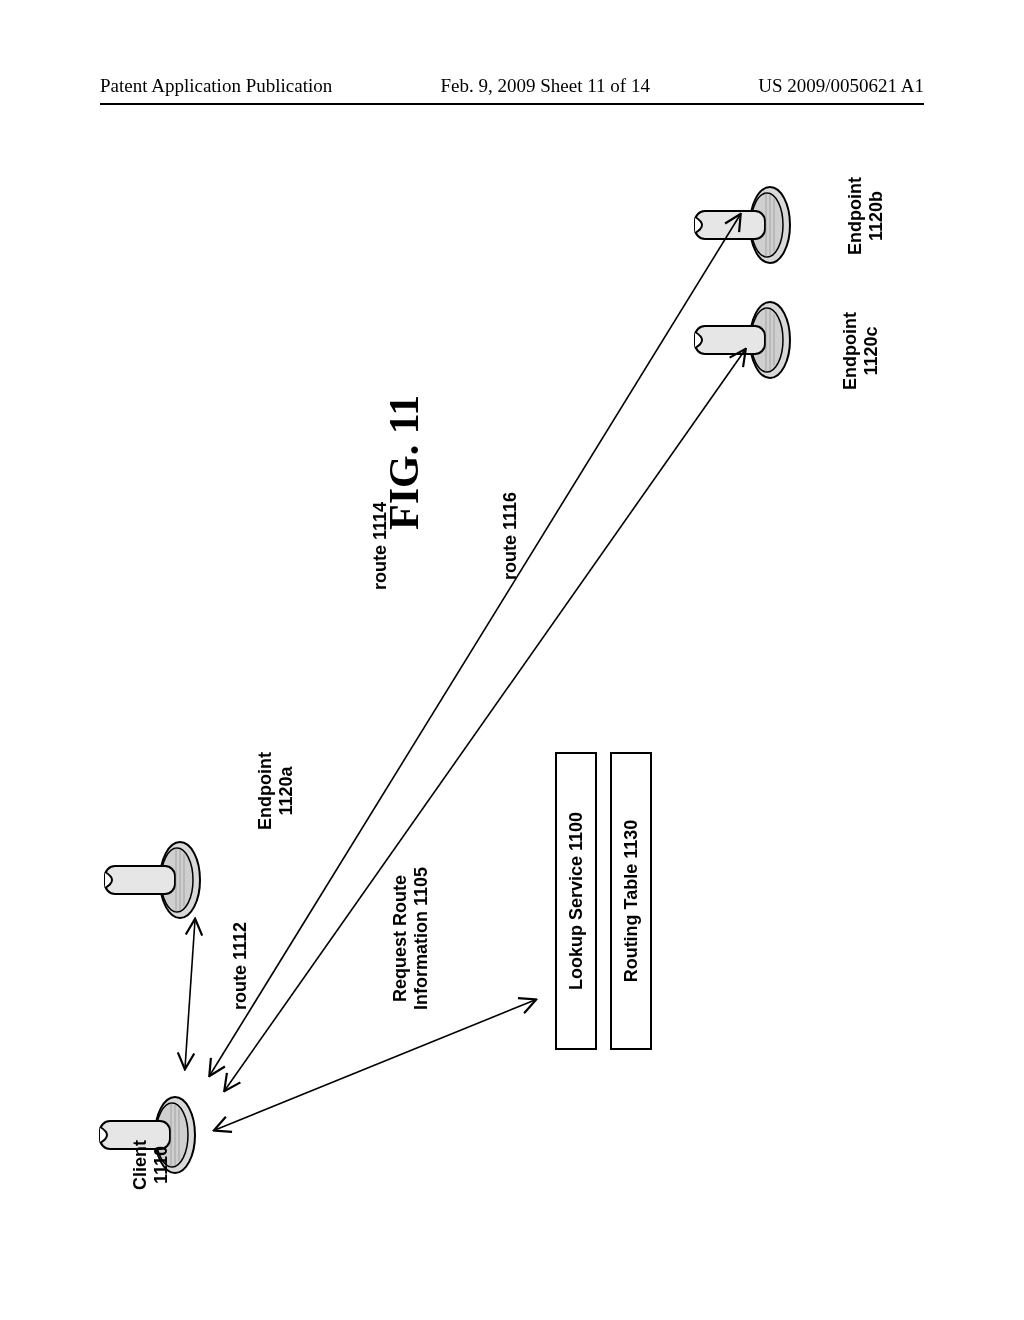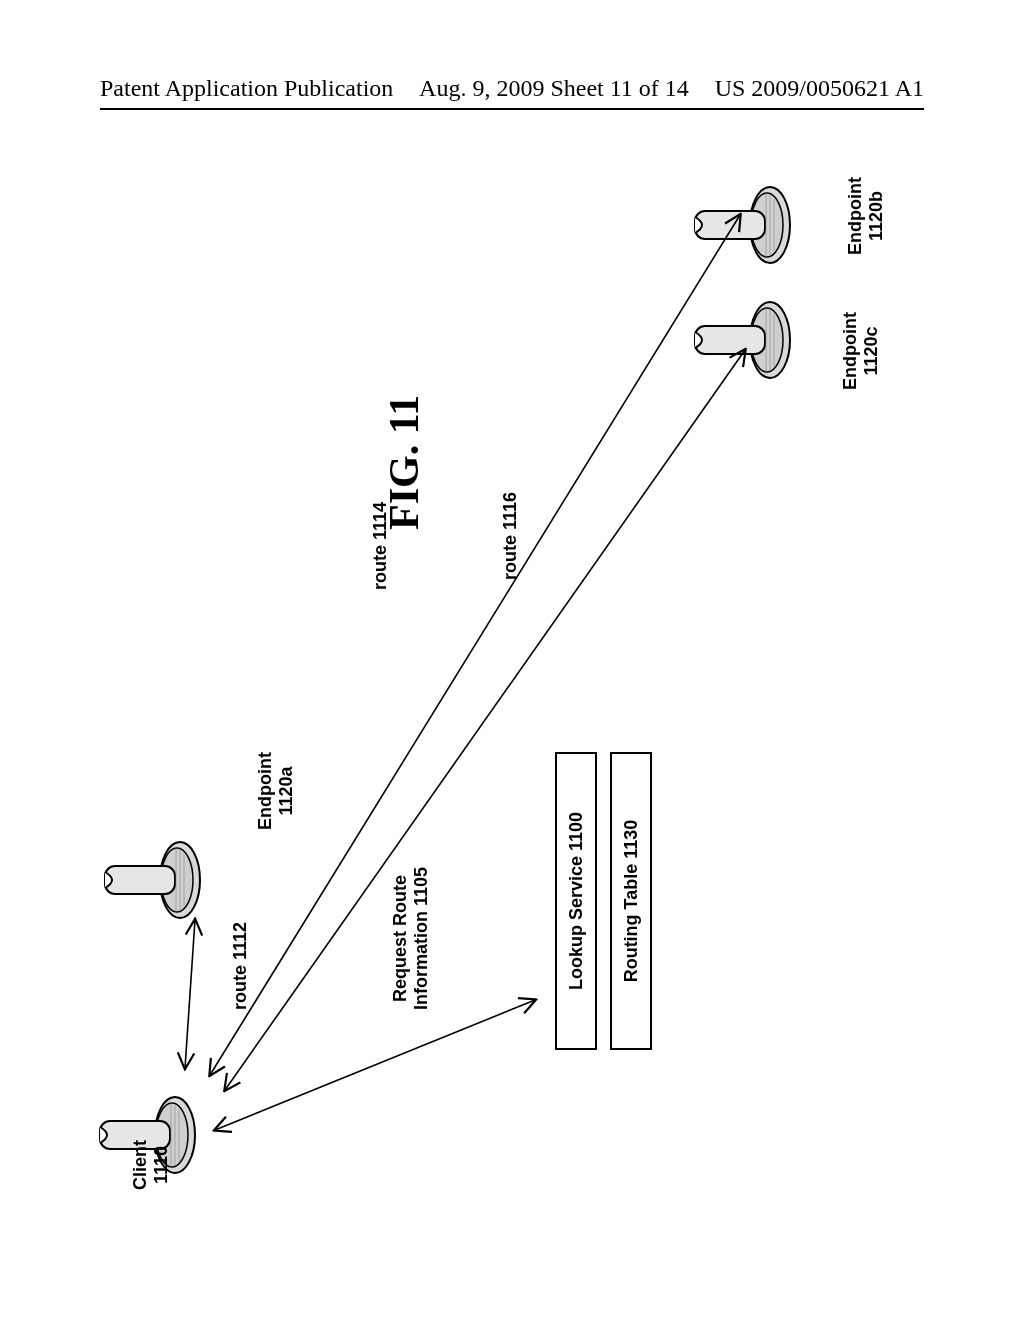--- a/index.html
+++ b/index.html
@@ -16,21 +16,21 @@
     width: 1024px;
     height: 1320px;
   }
   .header {
     position: absolute;
     top: 75px;
     left: 100px;
     right: 100px;
     display: flex;
     justify-content: space-between;
-    font-size: 24px;
+    font-size: 19px;
     border-bottom: 2px solid #000;
     padding-bottom: 6px;
   }
   .header span { white-space: nowrap; }
   .fig-title {
     position: absolute;
     top: 530px;
     left: 380px;
     font-size: 42px;
     font-weight: bold;
@@ -71,21 +71,21 @@
     pointer-events: none;
   }
 </style>
 </head>
 <body>
 
 <div class="page">
 
   <div class="header">
     <span>Patent Application Publication</span>
-    <span>Aug. 9, 2009  Sheet 11 of 14</span>
+    <span>Feb. 9, 2009  Sheet 11 of 14</span>
     <span>US 2009/0050621 A1</span>
   </div>
 
   <svg class="diagram" viewBox="0 0 1024 1320">
     <defs>
 
       <g id="phone">
 
         <ellipse cx="0" cy="0" rx="38" ry="20" fill="#d9d9d9" stroke="#000" stroke-width="2"></ellipse>
         <ellipse cx="0" cy="-3" rx="32" ry="16" fill="#cfcfcf" stroke="#000" stroke-width="1.5"></ellipse>

